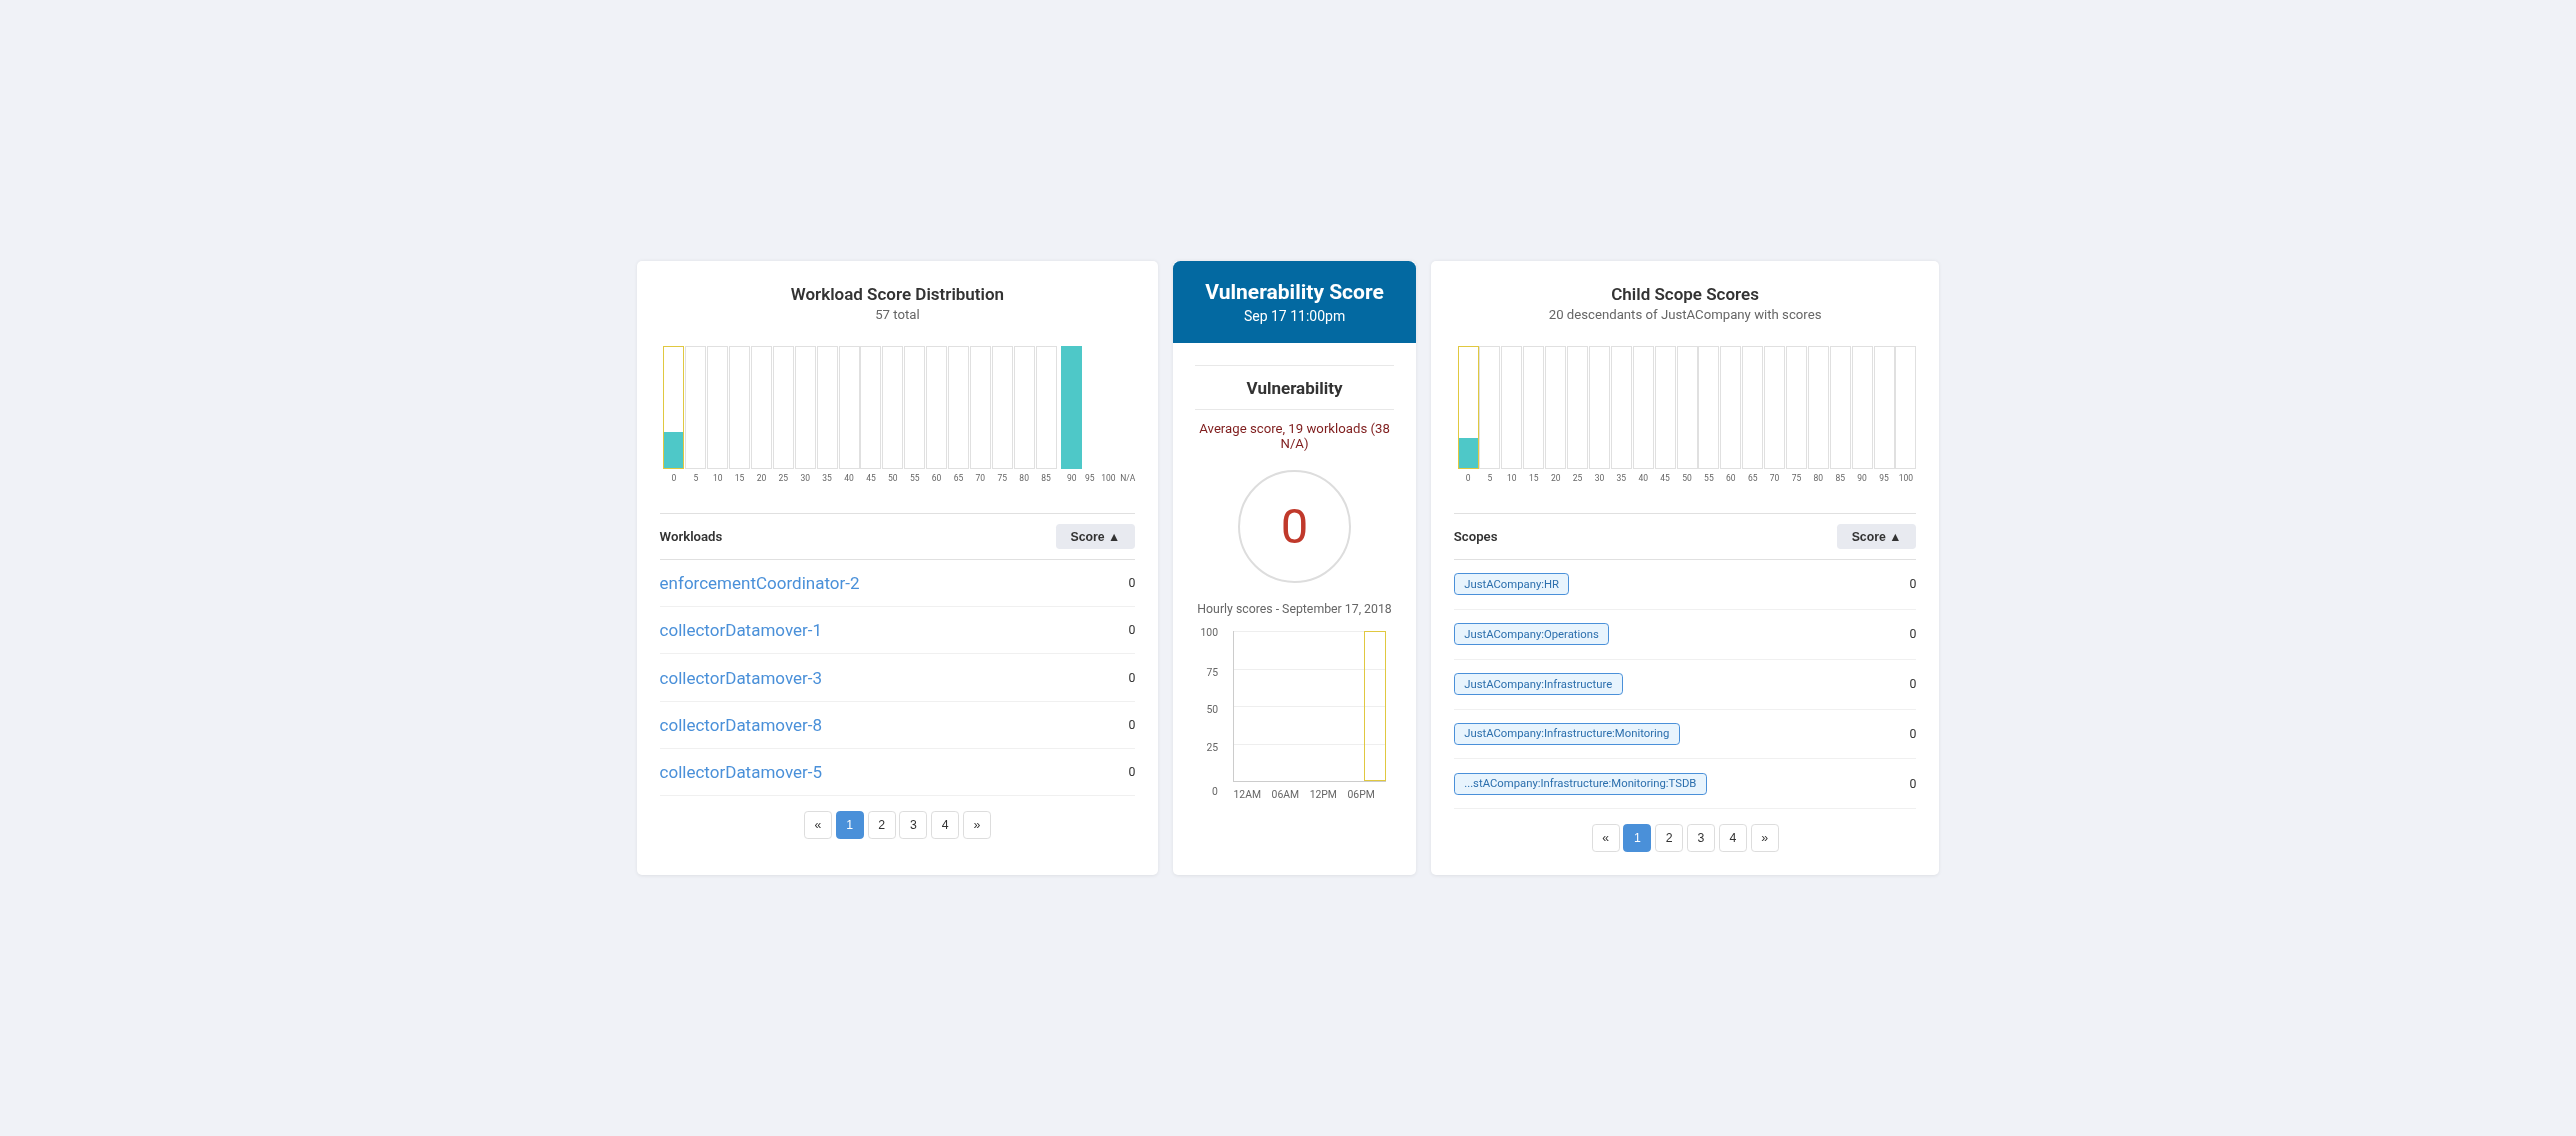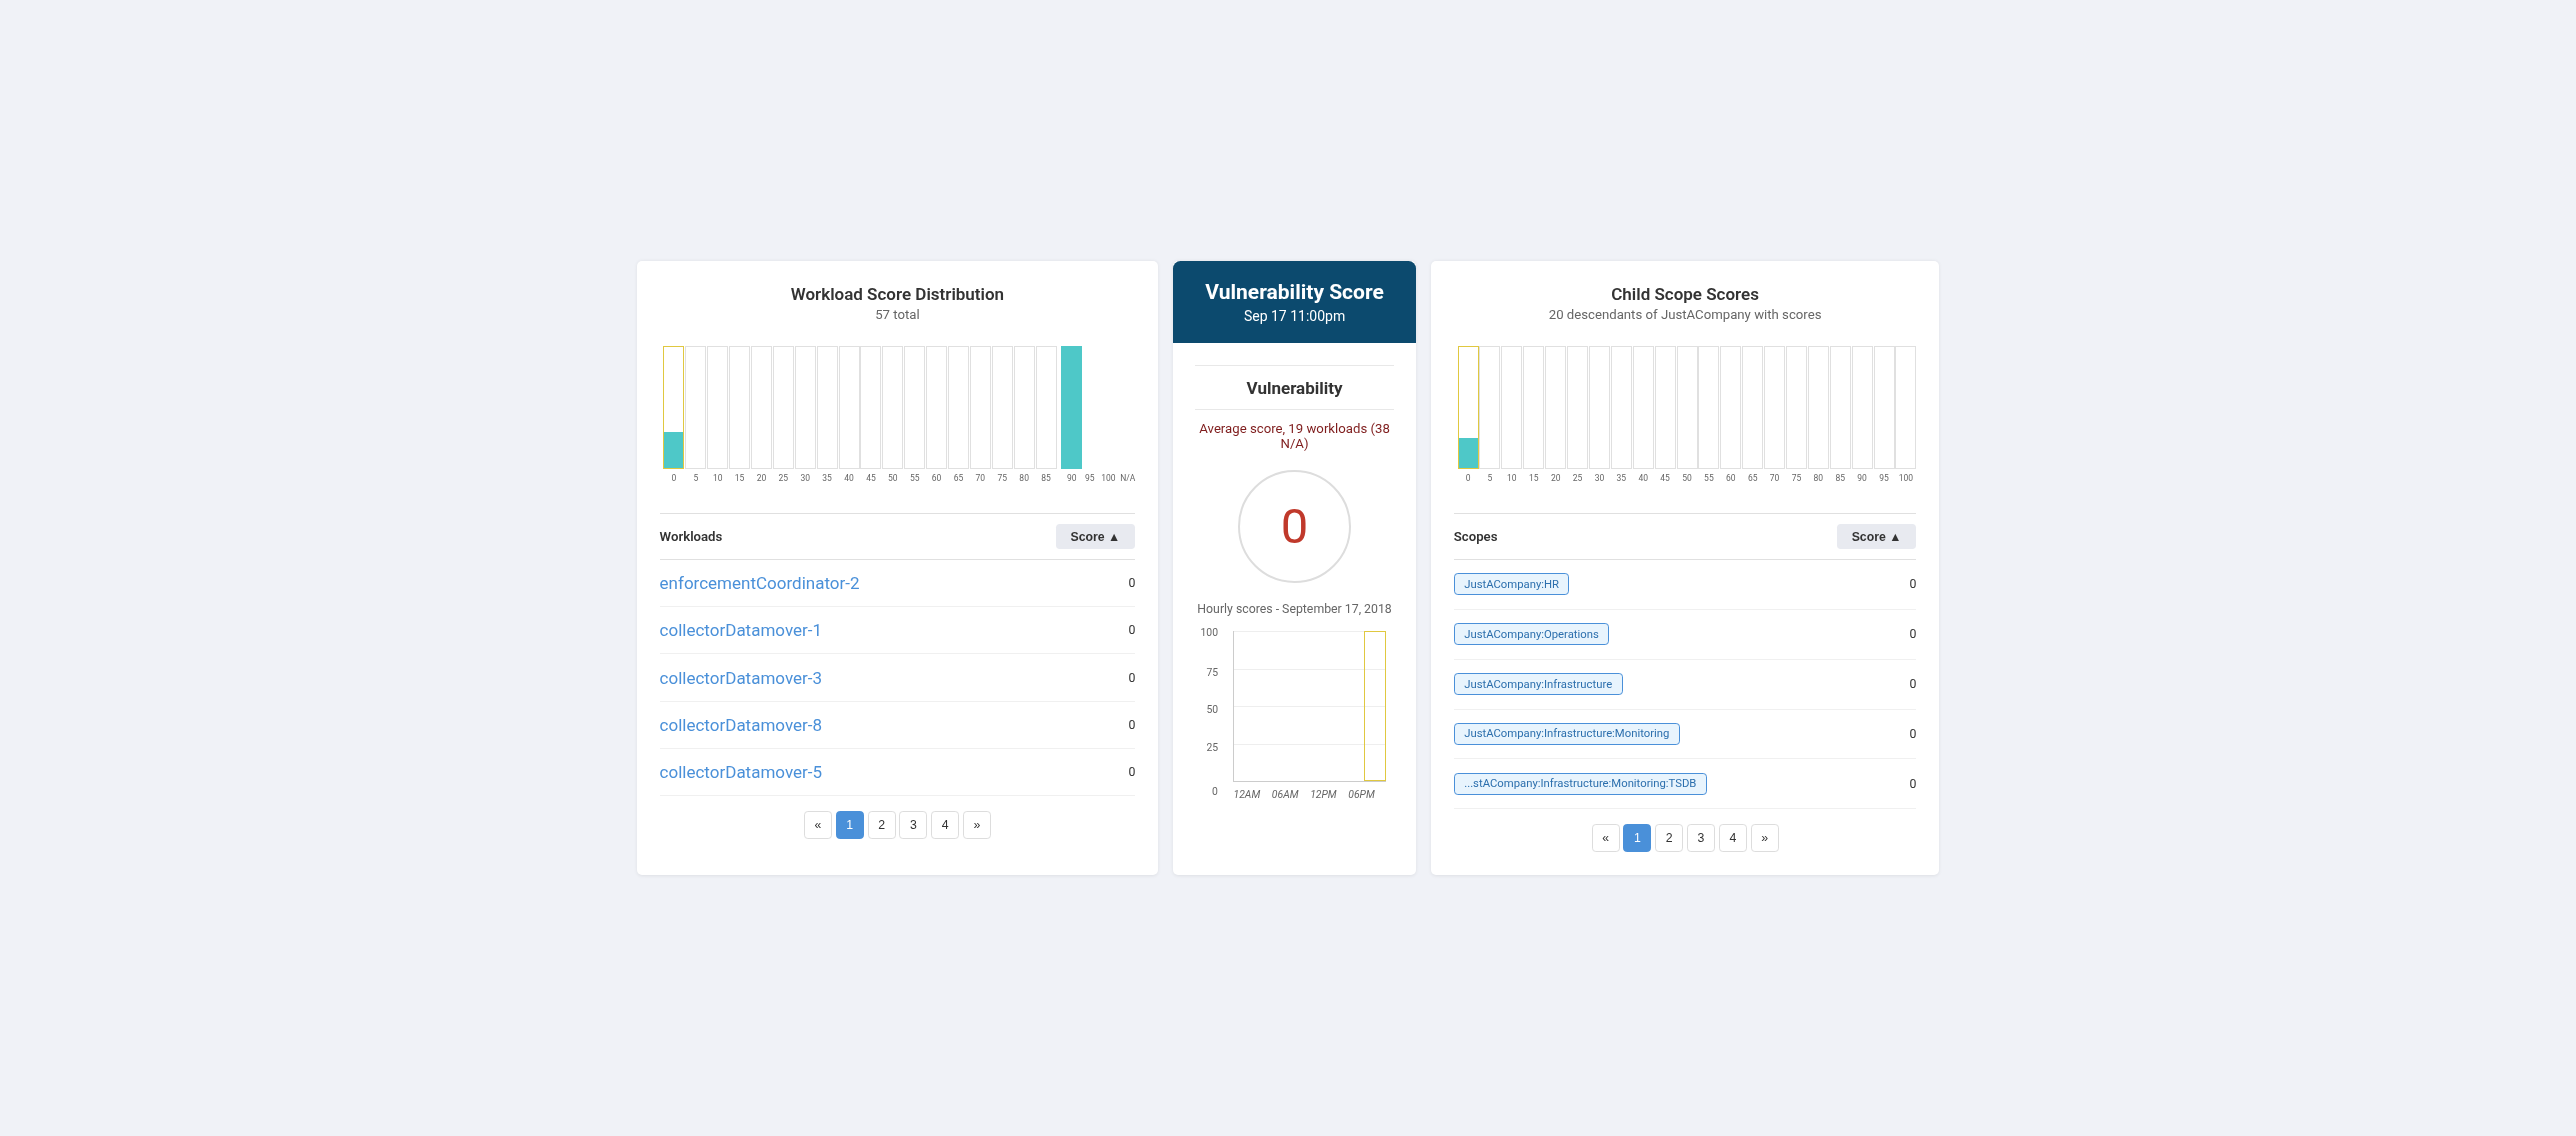--- a/index.html
+++ b/index.html
@@ -103,21 +103,21 @@
       color: #333;
     }
     .page-btn.active {
       background: #4a90d9;
       color: #fff;
       border-color: #4a90d9;
     }
 
     
     .vuln-header {
-      background: #0c4a6e;
+      background: #0369a1;
       border-radius: 7.5px 7.5px 0 0;
       padding: 19px;
       text-align: center;
       margin: -22.6px -22.6px 0 -22.6px;
     }
     .vuln-header-title {
       font-size: 21px;
       font-weight: 700;
       color: #fff;
     }
@@ -306,21 +306,21 @@
 
           <div style="position:absolute;left:-34px;top:-5.7px;font-size:10.4px;color:#666;">100</div>
           <div style="position:absolute;left:-28px;top:23%;font-size:10.4px;color:#666;">75</div>
           <div style="position:absolute;left:-28px;top:48%;font-size:10.4px;color:#666;">50</div>
           <div style="position:absolute;left:-28px;top:73%;font-size:10.4px;color:#666;">25</div>
           <div style="position:absolute;left:-22.6px;bottom:-17px;font-size:10.4px;color:#666;">0</div>
 
           <div style="position:absolute;right:0;bottom:0;width:22.6px;height:100%;border:1.9px solid #e0c840;background:transparent;"></div>
         </div>
 
-        <div style="display:flex; justify-content:space-between; margin-top:5.7px; font-size:10.4px; color:#666; margin-right:11.3px;font-style:italic;">
+        <div style="display:flex; justify-content:space-between; margin-top:5.7px; font-size:10.4px; color:#666; margin-right:11.3px;">
           <span>12AM</span>
           <span>06AM</span>
           <span>12PM</span>
           <span>06PM</span>
         </div>
       </div>
     </div>
   </div>
 
   <div class="panel">

